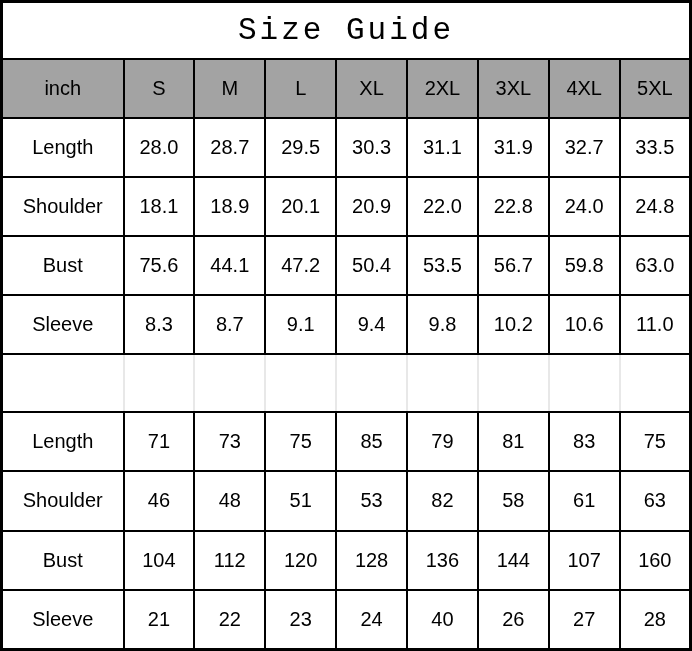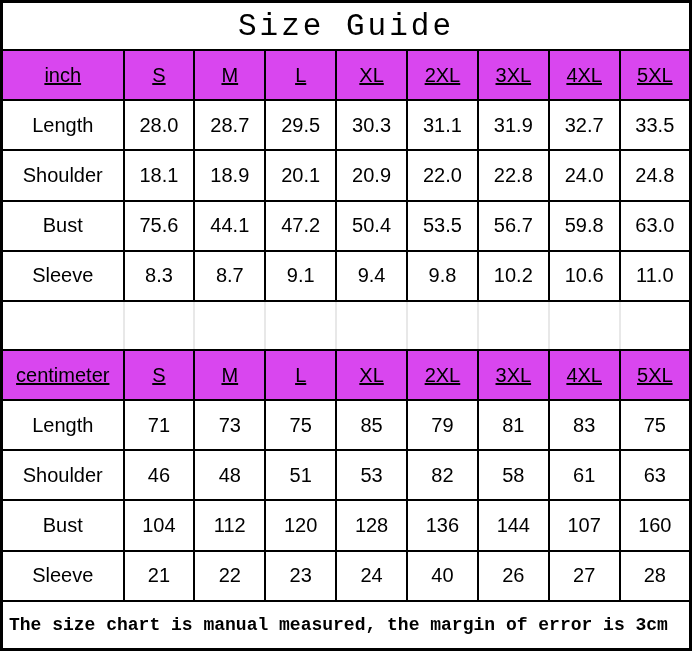--- a/index.html
+++ b/index.html
@@ -32,23 +32,22 @@
     overflow: hidden;
   }
   tr.title-row td {
     height: 46px;
     font-family: "Liberation Mono", "DejaVu Sans Mono", monospace;
     font-size: 31px;
     letter-spacing: 3px;
     background: #ffffff;
   }
   tr.head-row td {
-    background: #d946ef;
+    background: #a3a3a3;
     height: 48px;
-    text-decoration: underline;
   }
   tr.data-row td {
     height: 48px;
     background: #ffffff;
   }
   tr.spacer-row td {
     height: 47px;
     background: #ffffff;
     border-top: 2px solid #000000;
     border-bottom: 2px solid #000000;
@@ -145,31 +144,20 @@
         <td></td>
         <td></td>
         <td></td>
         <td></td>
         <td></td>
         <td></td>
         <td></td>
         <td></td>
         <td></td>
       </tr>
-      <tr class="head-row">
-        <td class="label-col">centimeter</td>
-        <td>S</td>
-        <td>M</td>
-        <td>L</td>
-        <td>XL</td>
-        <td>2XL</td>
-        <td>3XL</td>
-        <td>4XL</td>
-        <td>5XL</td>
-      </tr>
       <tr class="data-row">
         <td class="label-col">Length</td>
         <td>71</td>
         <td>73</td>
         <td>75</td>
         <td>85</td>
         <td>79</td>
         <td>81</td>
         <td>83</td>
         <td>75</td>
@@ -200,17 +188,14 @@
         <td class="label-col">Sleeve</td>
         <td>21</td>
         <td>22</td>
         <td>23</td>
         <td>24</td>
         <td>40</td>
         <td>26</td>
         <td>27</td>
         <td>28</td>
       </tr>
-      <tr class="footer-row" id="footer-row">
-      <td colspan="9">The size chart is manual measured, the margin of error is 3cm</td>
-    </tr>
   </tbody>
 </table>
 
 </body></html>

